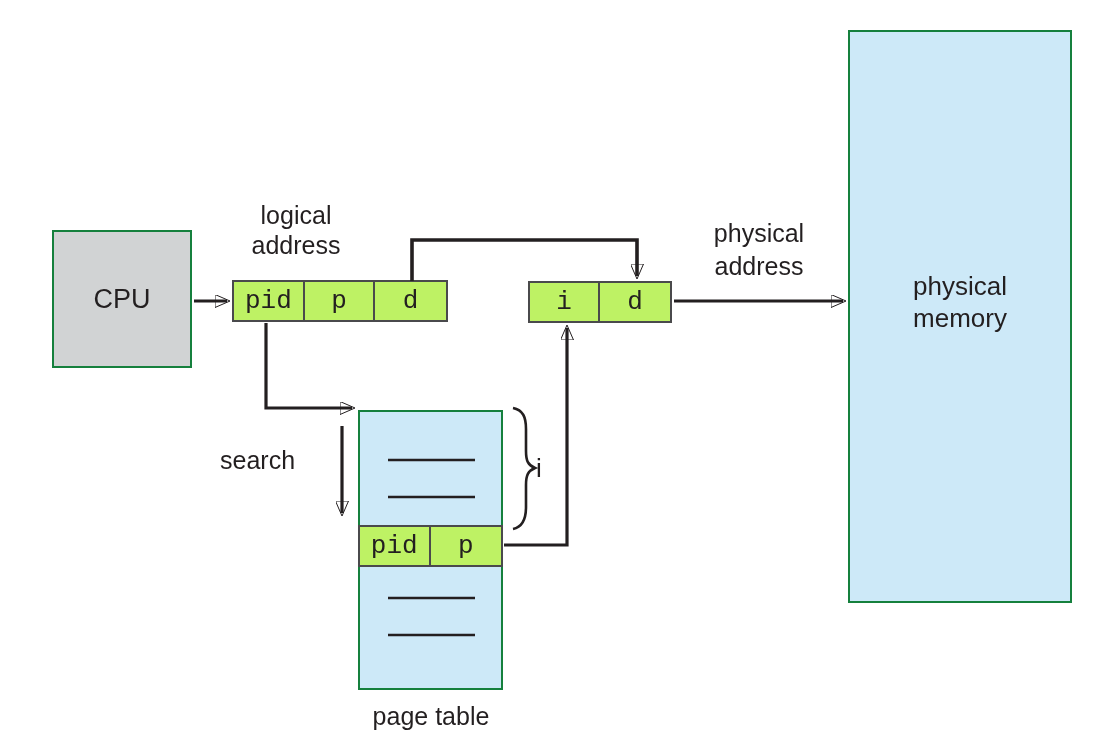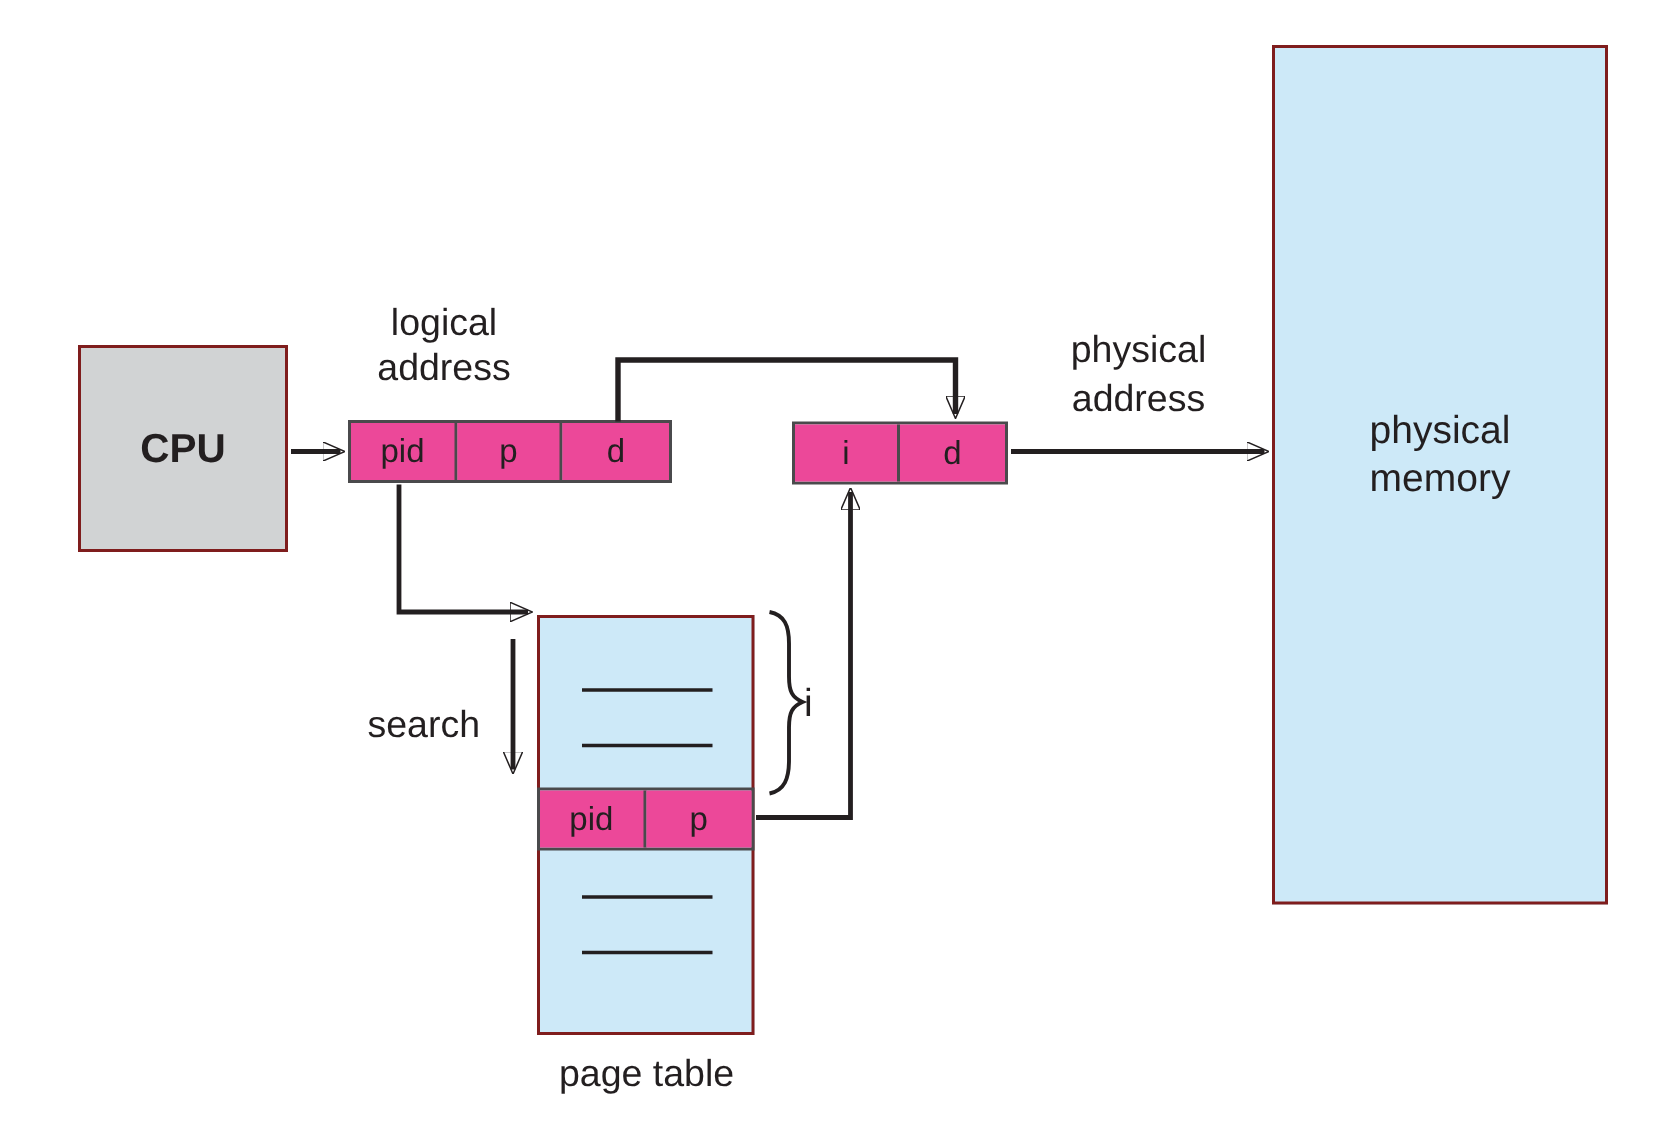--- a/index.html
+++ b/index.html
@@ -13,22 +13,21 @@
     width: 1118px;
     height: 756px;
     background: #ffffff;
     overflow: hidden;
     color: #231f20;
   }
   
   .box {
     position: absolute;
     box-sizing: border-box;
-    border: 2px solid #7f1d1d;
-    font-weight: bold;
+    border: 2px solid #15803d;
   }
   .gray  { background: #d1d3d4; }
   .blue  { background: #cde9f8; }
 
   #cpu-box {
     left: 52px; top: 230px; width: 140px; height: 138px;
     display: flex; align-items: center; justify-content: center;
     font-size: 27px;
   }
   #physical-memory-box {
@@ -44,43 +43,44 @@
     box-sizing: border-box;
     border: 2px solid #4a4a4c;
     display: flex;
   }
   .register .cell {
     box-sizing: border-box;
     width: 72px;
     height: 38px;
     border-right: 2px solid #4a4a4c;
     display: flex; align-items: center; justify-content: center;
-    font-size: 22px;
-    background: #ec4899;
+    font-size: 26px;
+    background: #bef264;
+    font-family: Liberation Mono, monospace;
   }
   .register .cell:last-child { border-right: none; }
 
   #logical-register  { left: 232px; top: 280px; width: 216px; height: 42px; }
   #physical-register { left: 528px; top: 281px; width: 144px; height: 42px; }
   #matched-row       { left: 358px; top: 525px; width: 145px; height: 42px; }
   #matched-row .cell { width: 70.5px; }
 
   
   .lbl {
     position: absolute;
     white-space: pre-line;
     text-align: center;
     font-size: 25px;
     line-height: 30px;
     color: #231f20;
   }
   #logical-address-label  { left: 206px; top: 200px; width: 180px; }
   #physical-address-label { left: 679px; top: 217px; width: 160px; line-height: 33px; }
   #physical-memory-label  { left: 848px; top: 270px; width: 224px; line-height: 32px; font-size: 26px; }
-  #search-label           { left: 220px; top: 468px; width: 100px; text-align: right; }
+  #search-label           { left: 220px; top: 445px; width: 100px; text-align: left; }
   #index-label            { left: 536px; top: 453px; width: 24px; font-size: 26px; text-align: left; }
   #page-table-caption     { left: 338px; top: 701px; width: 186px; text-align: center; }
 
   
   #overlay {
     position: absolute;
     left: 0; top: 0;
     width: 1118px; height: 756px;
     pointer-events: none;
     z-index: 5;

